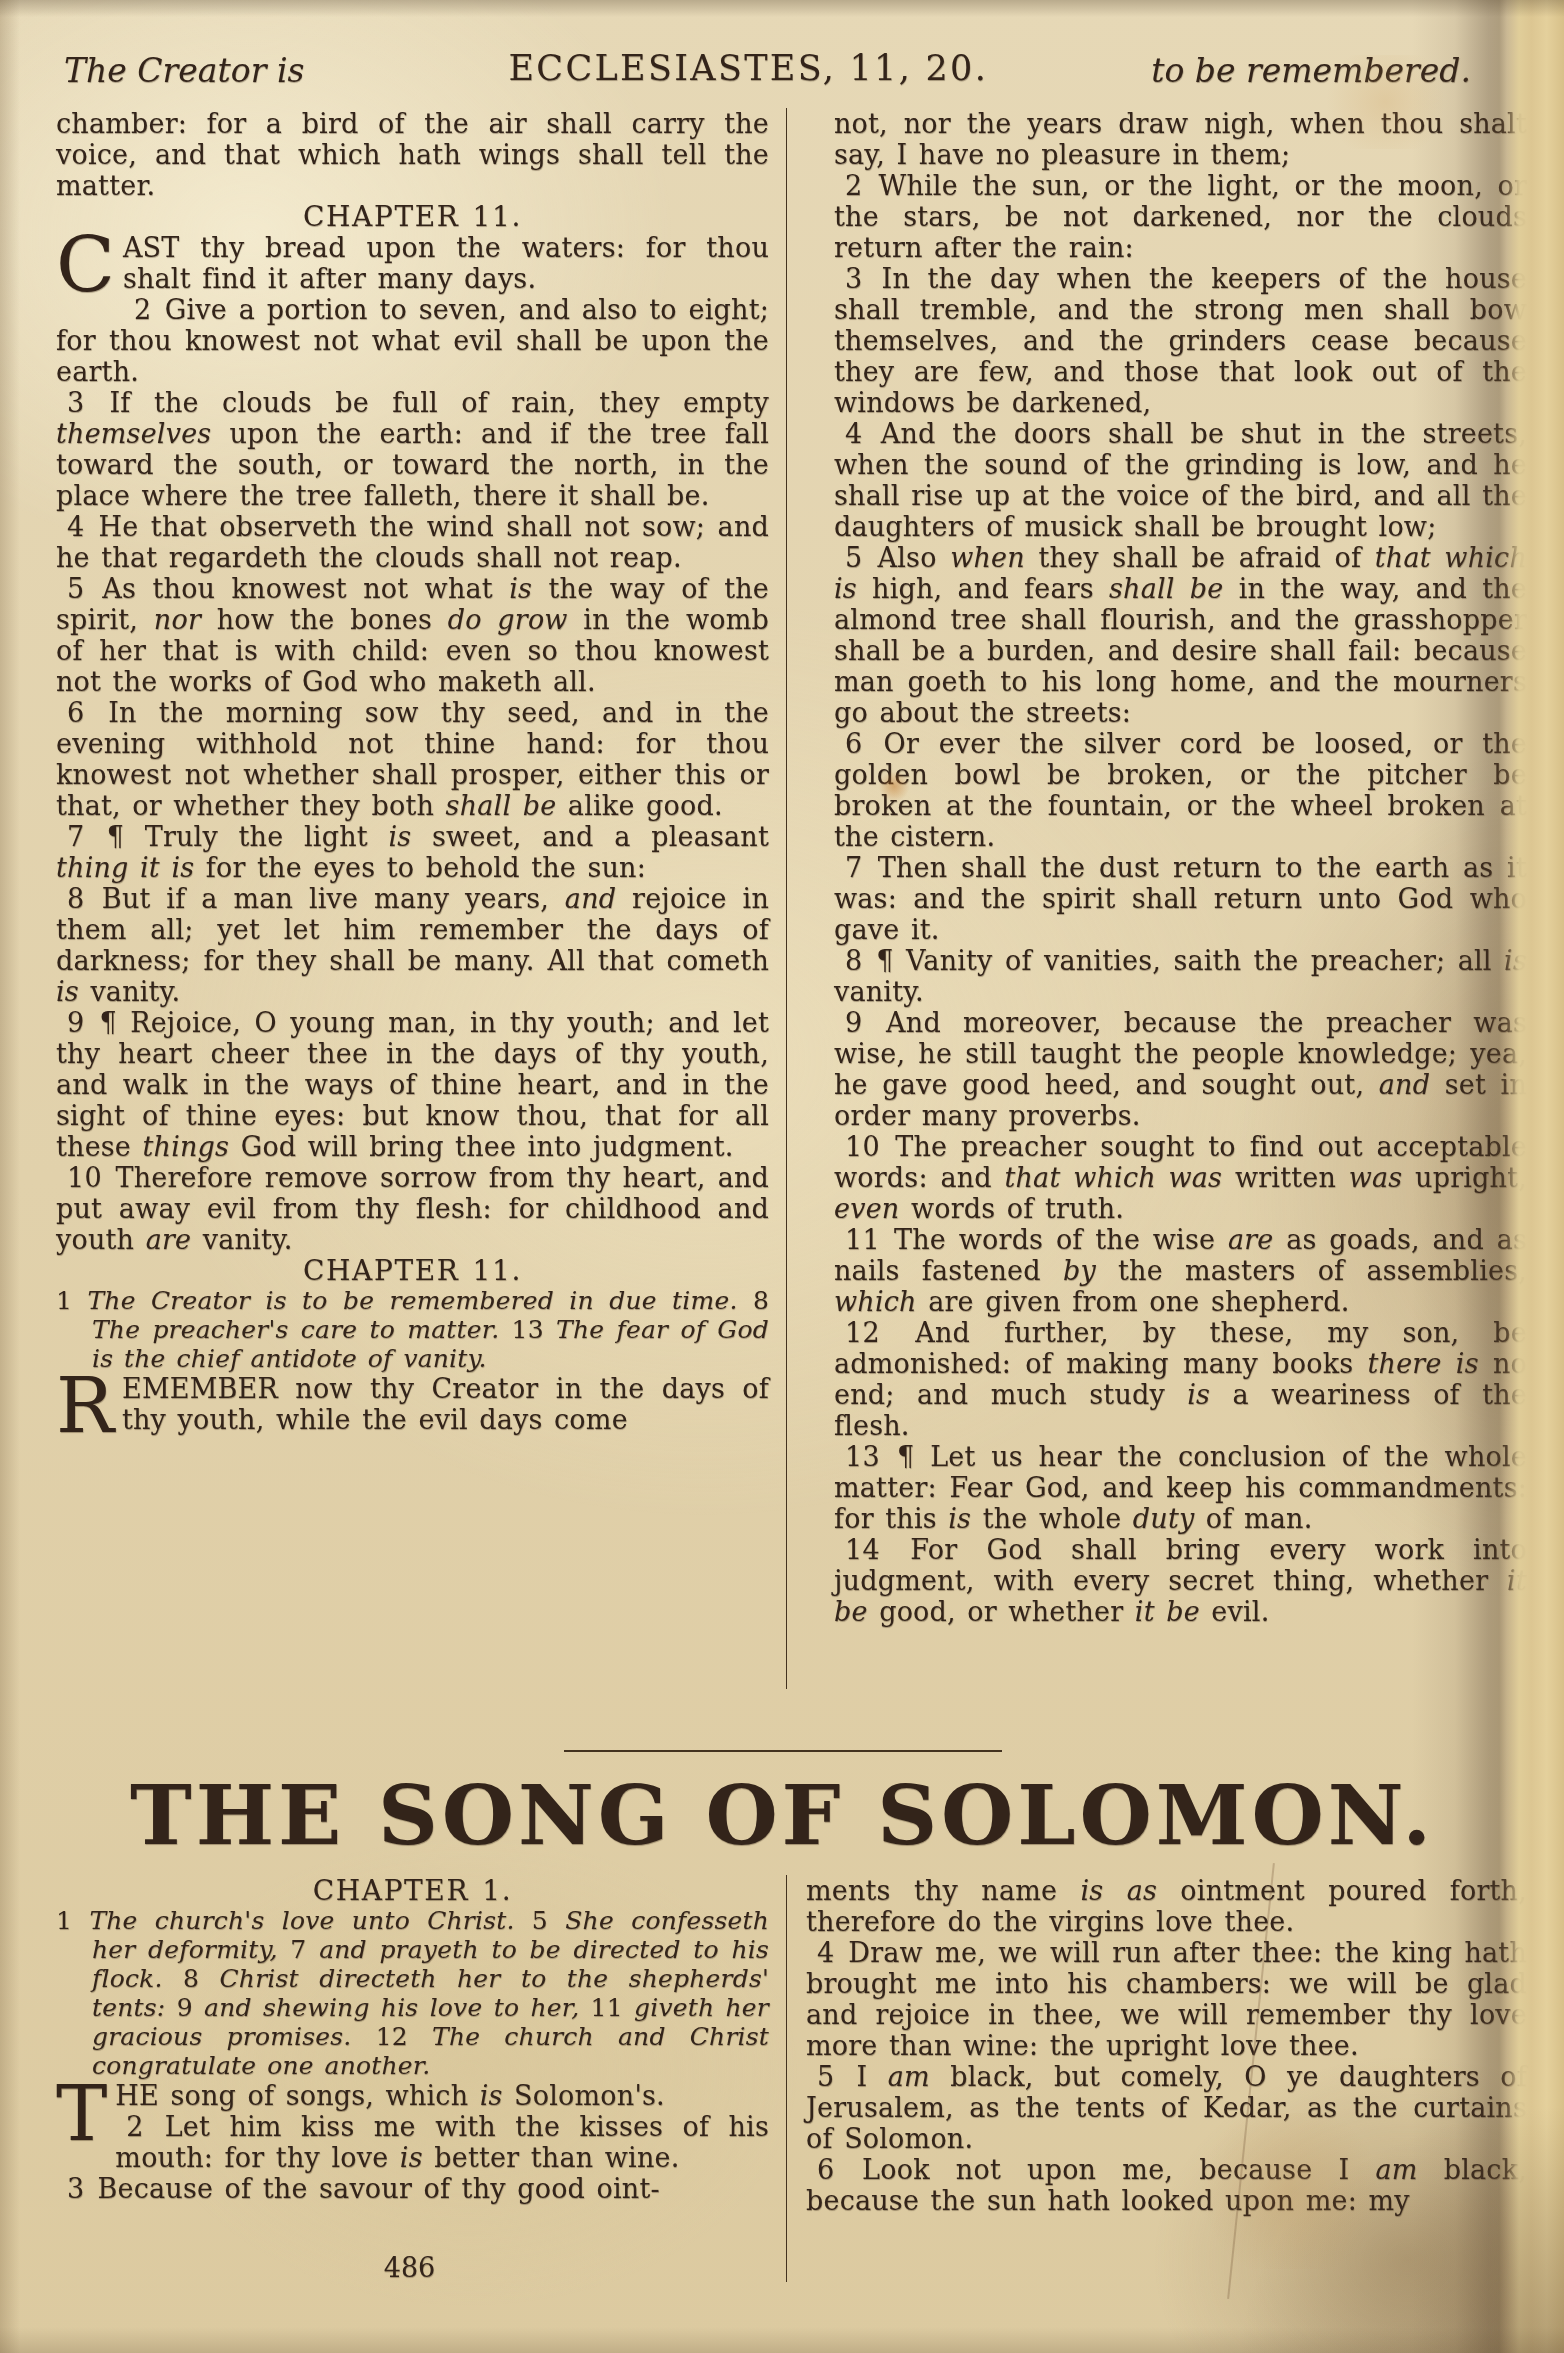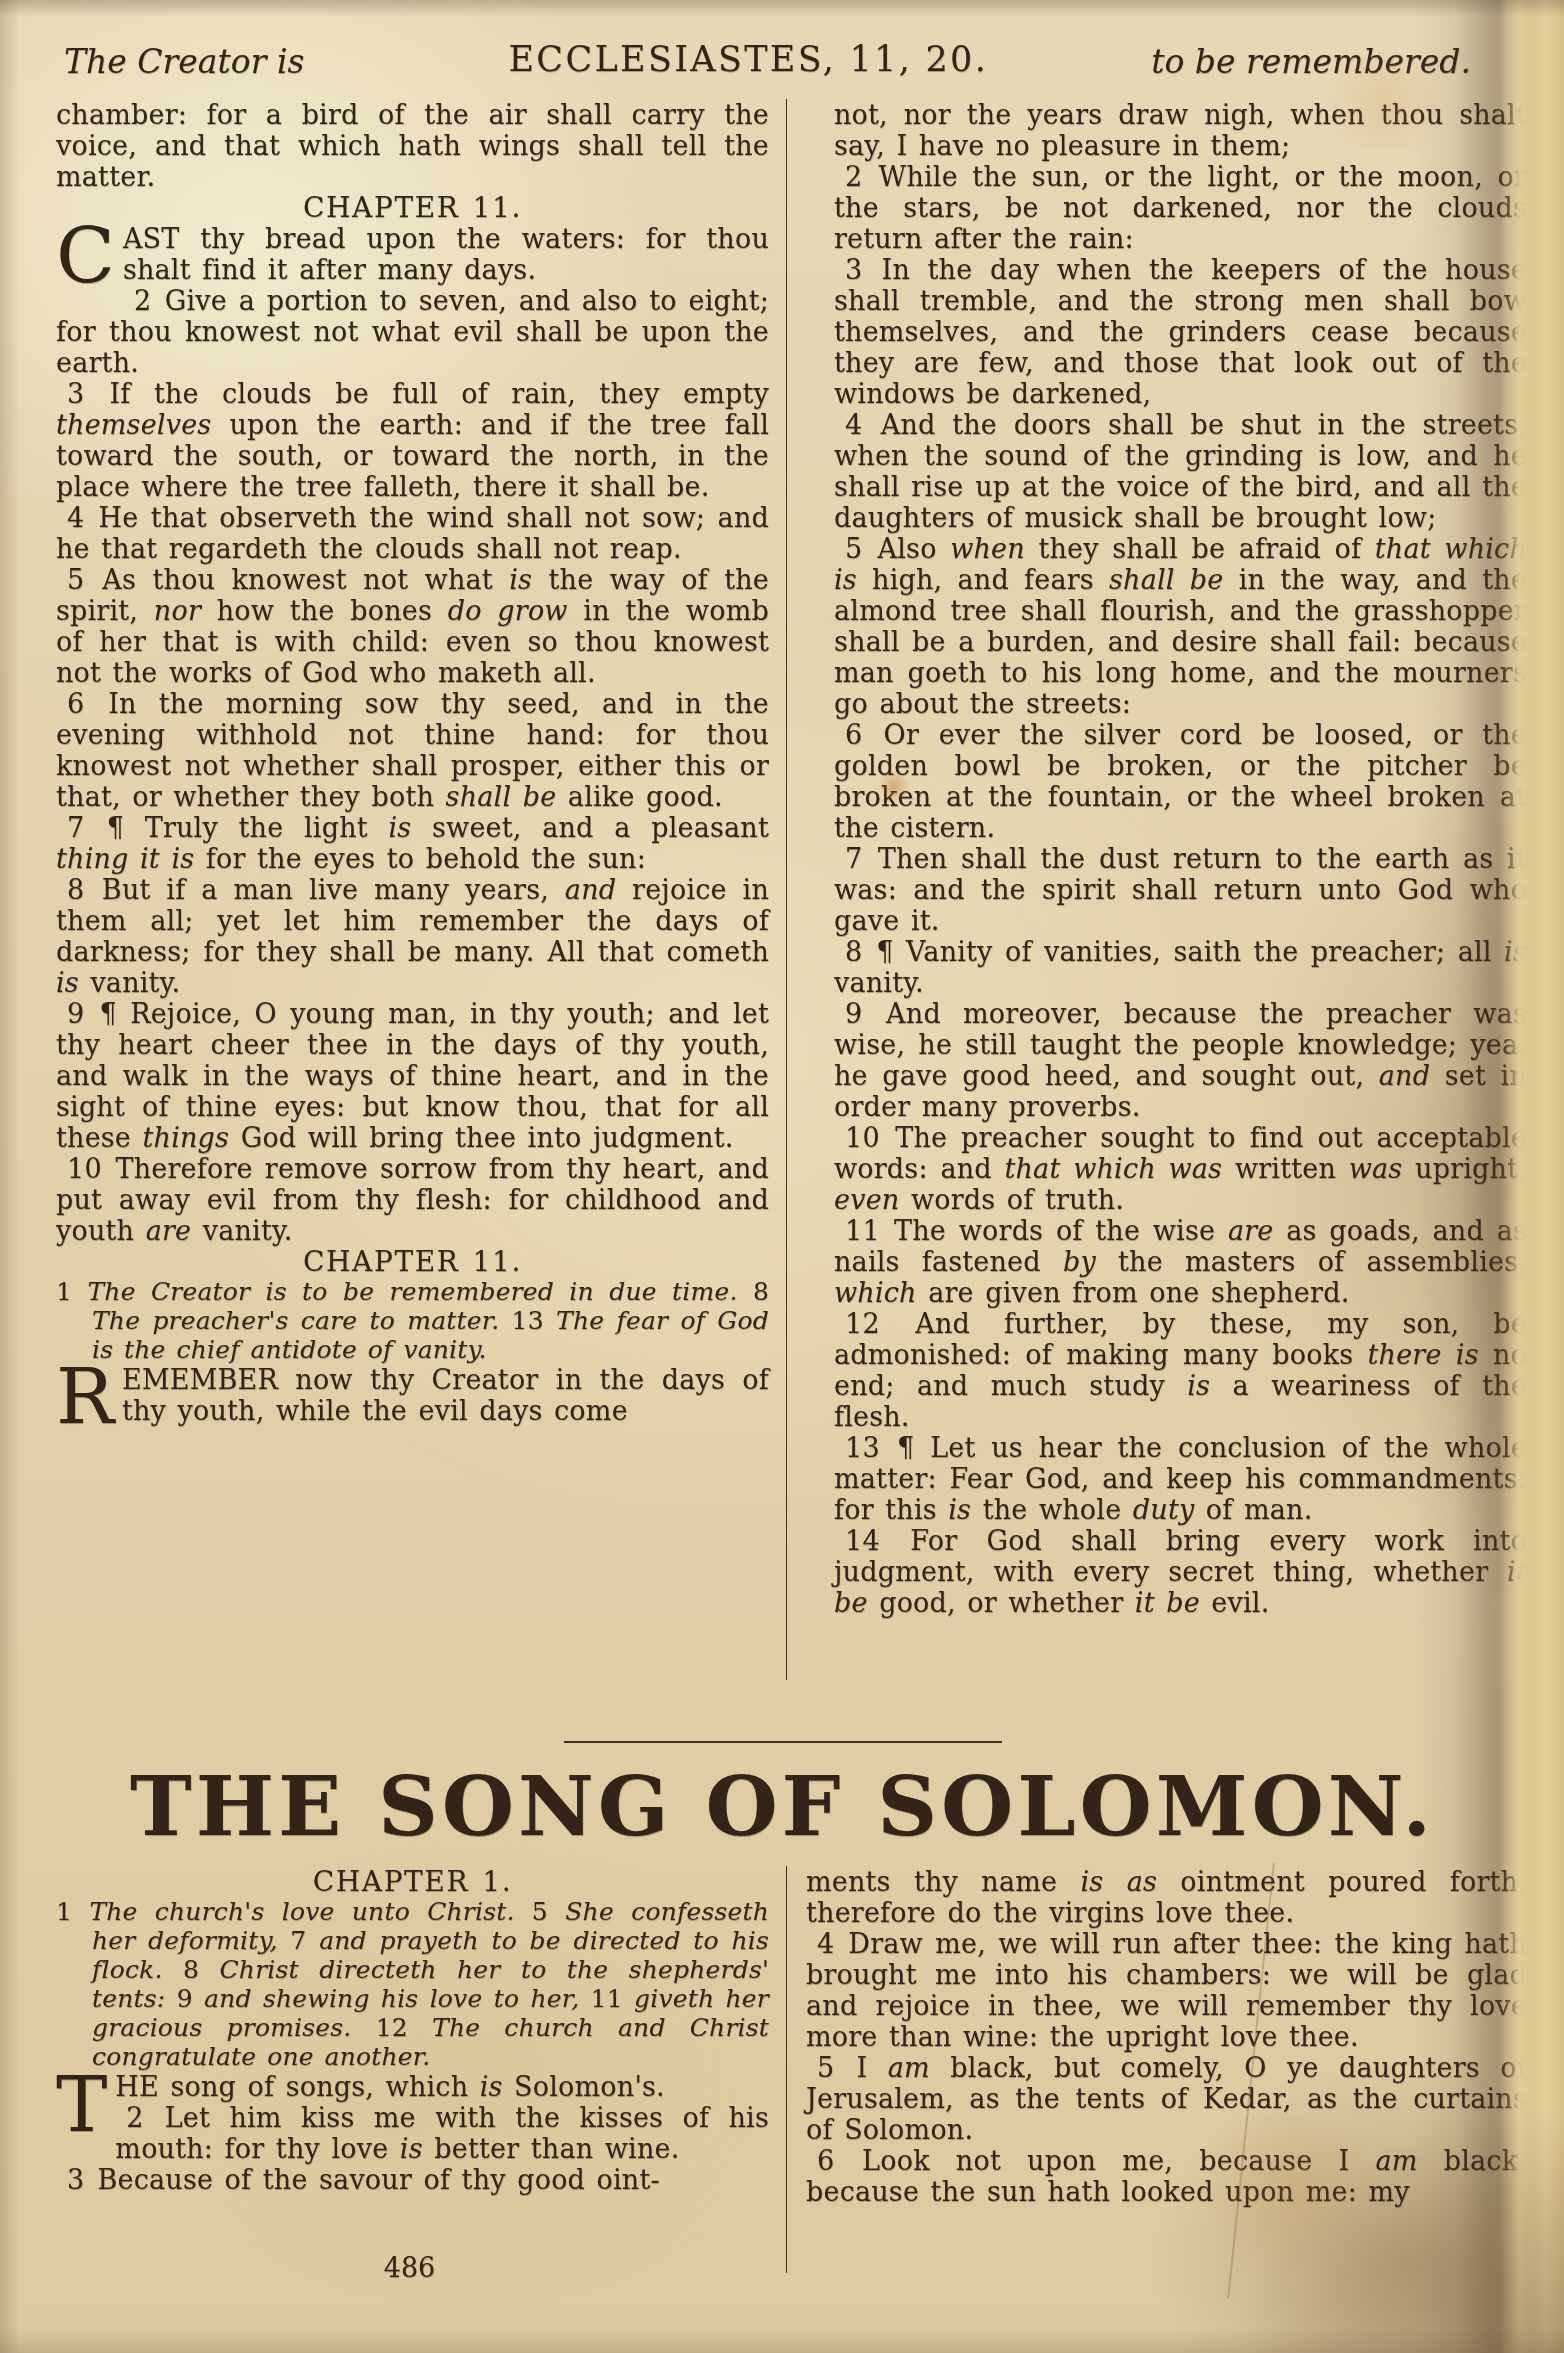--- a/index.html
+++ b/index.html
@@ -16,21 +16,21 @@
       radial-gradient(ellipse 469px 704px at 97% 50%, rgba(140,110,70,0.30), transparent 60%),
       radial-gradient(ellipse 391px 313px at 90% 96%, rgba(120,92,55,0.35), transparent 65%),
       linear-gradient(#e6d8b6, #dccaa0);
   }
   .page { position: relative; width: 100%; height: 100%; padding: 42px 0 0 0; }
 
   
   .page, .page p, .page h1 { text-shadow: 0.4px 0.5px 0.7px rgba(52,34,18,0.35); }
 
   
-  .running-head { position: relative; height: 41px; margin: 0 94px 0 64px; font-size: 33px; }
+  .running-head { position: relative; height: 41px; margin: 9px 94px 0 64px; font-size: 33px; }
   .rh-left  { position: absolute; left: 0; top: 0; font-style: italic; }
   .rh-center{ position: absolute; left: 50%; top: -3.1px; transform: translateX(-54%); letter-spacing: 2.3px; font-size: 35px; }
   .rh-right { position: absolute; right: 0; top: 0; font-style: italic; }
 
   
   .text-block { display: flex; margin: 15.6px 38px 0 56px; }
   .text-block.eccl { min-height: 1581px; gap: 28px; }
   .text-block.song-block { min-height: 407px; }
   .col { font-size: 27px; line-height: 31px; text-align: justify; letter-spacing: 0.2px; word-spacing: 2.7px; }
   .col-left  { width: 731px; border-right: 1.6px solid #43321f; padding-right: 17px; }

